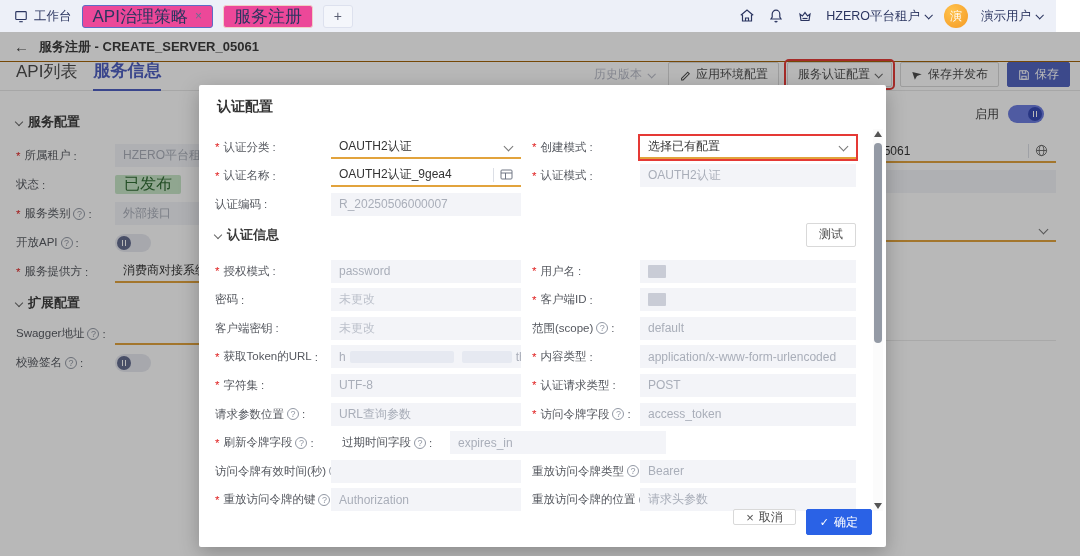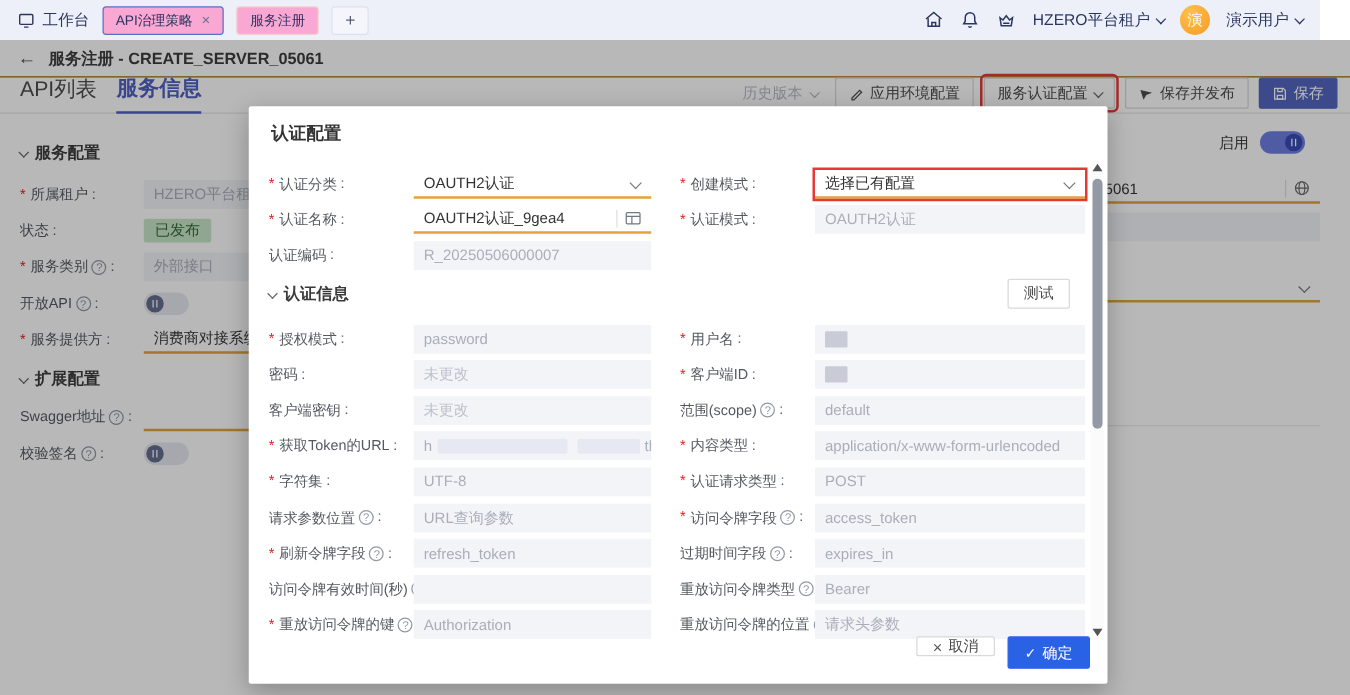--- a/index.html
+++ b/index.html
@@ -4,21 +4,21 @@
 <style>
   * { margin:0; padding:0; box-sizing:border-box; }
   html,body { width:1080px; height:556px; overflow:hidden; }
   body { font-family:"Liberation Sans","DejaVu Sans",sans-serif; font-size:12px; background:#fff; position:relative; color:#333; }
 
   .screen{position:absolute;inset:0;}
 
   
   .topbar{position:absolute;left:0;top:0;width:1056px;height:32px;background:#edf0f8;display:flex;align-items:center;padding:0 14px;gap:10px;z-index:30;}
   .ws{display:flex;align-items:center;gap:6px;color:#2b3560;font-size:12.5px;cursor:pointer;}
-  .ttab{height:23px;display:flex;align-items:center;gap:7px;background:#f9a8d4;border-radius:3px;padding:0 10px;font-size:11px;color:#2b3560;cursor:pointer;}
+  .ttab{height:23px;display:flex;align-items:center;gap:7px;background:#ec4899;border-radius:3px;padding:0 10px;font-size:17px;color:#2b3560;cursor:pointer;}
   .ttab-blue{border:1px solid #5d6cc6;}
   .ttab-warm{border:1px solid #f0cfc6;}
   .tclose{color:#6a7090;font-size:12px;line-height:1;}
   .tclose::before{content:"\00D7";}
   .tplus{width:30px;height:23px;background:#f4f6fb;border:1px solid #dde1ee;border-radius:3px;display:flex;align-items:center;justify-content:center;color:#5a5f73;font-size:14px;cursor:pointer;}
   .tb-right{margin-left:auto;display:flex;align-items:center;gap:13px;color:#2b3560;}
   .tb-ic{display:flex;align-items:center;cursor:pointer;}
   .tenant,.user{display:flex;align-items:center;gap:5px;font-size:12.5px;cursor:pointer;}
   .avatar{width:24px;height:24px;border-radius:50%;background:radial-gradient(circle at 35% 30%,#ffc24d,#f59a23);color:#fff;display:flex;align-items:center;justify-content:center;font-size:12px;cursor:pointer;}
   .chev{display:inline-block;width:6px;height:6px;border-right:1.4px solid currentColor;border-bottom:1.4px solid currentColor;transform:rotate(45deg) translateY(-1px);}
@@ -64,21 +64,21 @@
   .f-white{background:#fff;}
   .f-white .val{color:#333;}
   .f-underline{border-bottom:2px solid #e2a33c;}
   .f-select{cursor:pointer;}
   .f-select::after{content:"";position:absolute;right:9px;top:7px;width:6px;height:6px;border-right:1.5px solid #777;border-bottom:1.5px solid #777;transform:rotate(45deg);}
   .f-ann{outline:2px solid #e53935;}
   .mask{width:18px;height:13px;background:#c9ccd6;border-radius:1px;}
   .rblk{height:12px;background:#e6e9f1;border-radius:2px;margin:0 4px;flex:none;}
   .rb1{width:104px;}
   .rb2{width:50px;}
-  .badge{display:inline-flex;align-items:center;height:19px;padding:0 9px;background:#c7e6c7;border-radius:2px;color:#2f6b32;font-size:12px;}
+  .badge{display:inline-flex;align-items:center;height:19px;padding:0 9px;background:#c7e6c7;border-radius:2px;color:#2f6b32;font-size:16px;}
   .toggle{width:36px;height:18px;border-radius:9px;background:#e7e9f0;position:relative;cursor:pointer;flex:none;}
   .toggle .knob{position:absolute;left:2px;top:2px;width:14px;height:14px;border-radius:50%;background:#636b8e;display:flex;align-items:center;justify-content:center;}
   .toggle .knob::before{content:"";width:1.5px;height:6px;background:#fff;box-shadow:3px 0 0 #fff;margin-right:3px;}
   .toggle.on{background:#6c7ce0;}
   .toggle.on .knob{left:auto;right:2px;background:#3549b5;}
 
   .lov-sep{width:1px;height:14px;background:#dcdfe6;margin-left:auto;}
   .lov-ic{display:flex;align-items:center;margin-left:6px;cursor:pointer;}
 
   
@@ -93,21 +93,21 @@
   
   .overlay{position:absolute;left:0;top:32px;width:1080px;height:524px;background:rgba(10,10,12,0.29);z-index:40;}
 
   
   .modal{position:absolute;left:199px;top:85px;width:687px;height:462px;background:#fff;border-radius:2px;box-shadow:0 6px 20px rgba(0,0,0,0.25);z-index:50;}
   .m-title{padding:13px 18px 0 18px;font-size:14px;font-weight:bold;color:#333;}
   .m-body{position:absolute;left:16px;top:48px;width:641px;}
   .m-row{height:28.6px;display:flex;align-items:center;}
   .m-row .lbl1{width:116px;}
   .m-row .fld1{width:190px;}
-  .m-row .lbl2{width:108px;margin-left:23px;}
+  .m-row .lbl2{width:108px;margin-left:11px;}
   .m-row .fld2{width:216px;}
   .m-sec{height:32px;display:flex;align-items:center;justify-content:space-between;}
   .btn-test{padding:0 12px;height:24px;}
   #m-rows-info{margin-top:6px;}
   .m-footer{position:absolute;right:14px;bottom:12px;display:flex;gap:10px;z-index:2;}
   .btn-cancel{height:16px;padding:0 12px;}
   .btn-cancel .x::before{content:"\00D7";font-size:13px;color:#555;}
   .btn-ok{height:26px;padding:0 13px;background:#2a62e6;border-color:#2a62e6;color:#fff;}
   .btn-ok .ck::before{content:"\2713";font-size:11px;}
 
@@ -506,23 +506,20 @@
               <span class="val">access_token</span>
             </div>
           </div>
           <div class="m-row">
             <div class="lbl lbl1">
               <span class="star"></span>
               <span>刷新令牌字段</span>
               <span class="help"></span>
               <span class="colon"></span>
             </div>
-            <div class="fld f-grey fld1">
-              <span class="val">refresh_token</span>
-            </div>
             <div class="lbl lbl2">
               <span>过期时间字段</span>
               <span class="help"></span>
               <span class="colon"></span>
             </div>
             <div class="fld f-grey fld2">
               <span class="val">expires_in</span>
             </div>
           </div>
           <div class="m-row">

